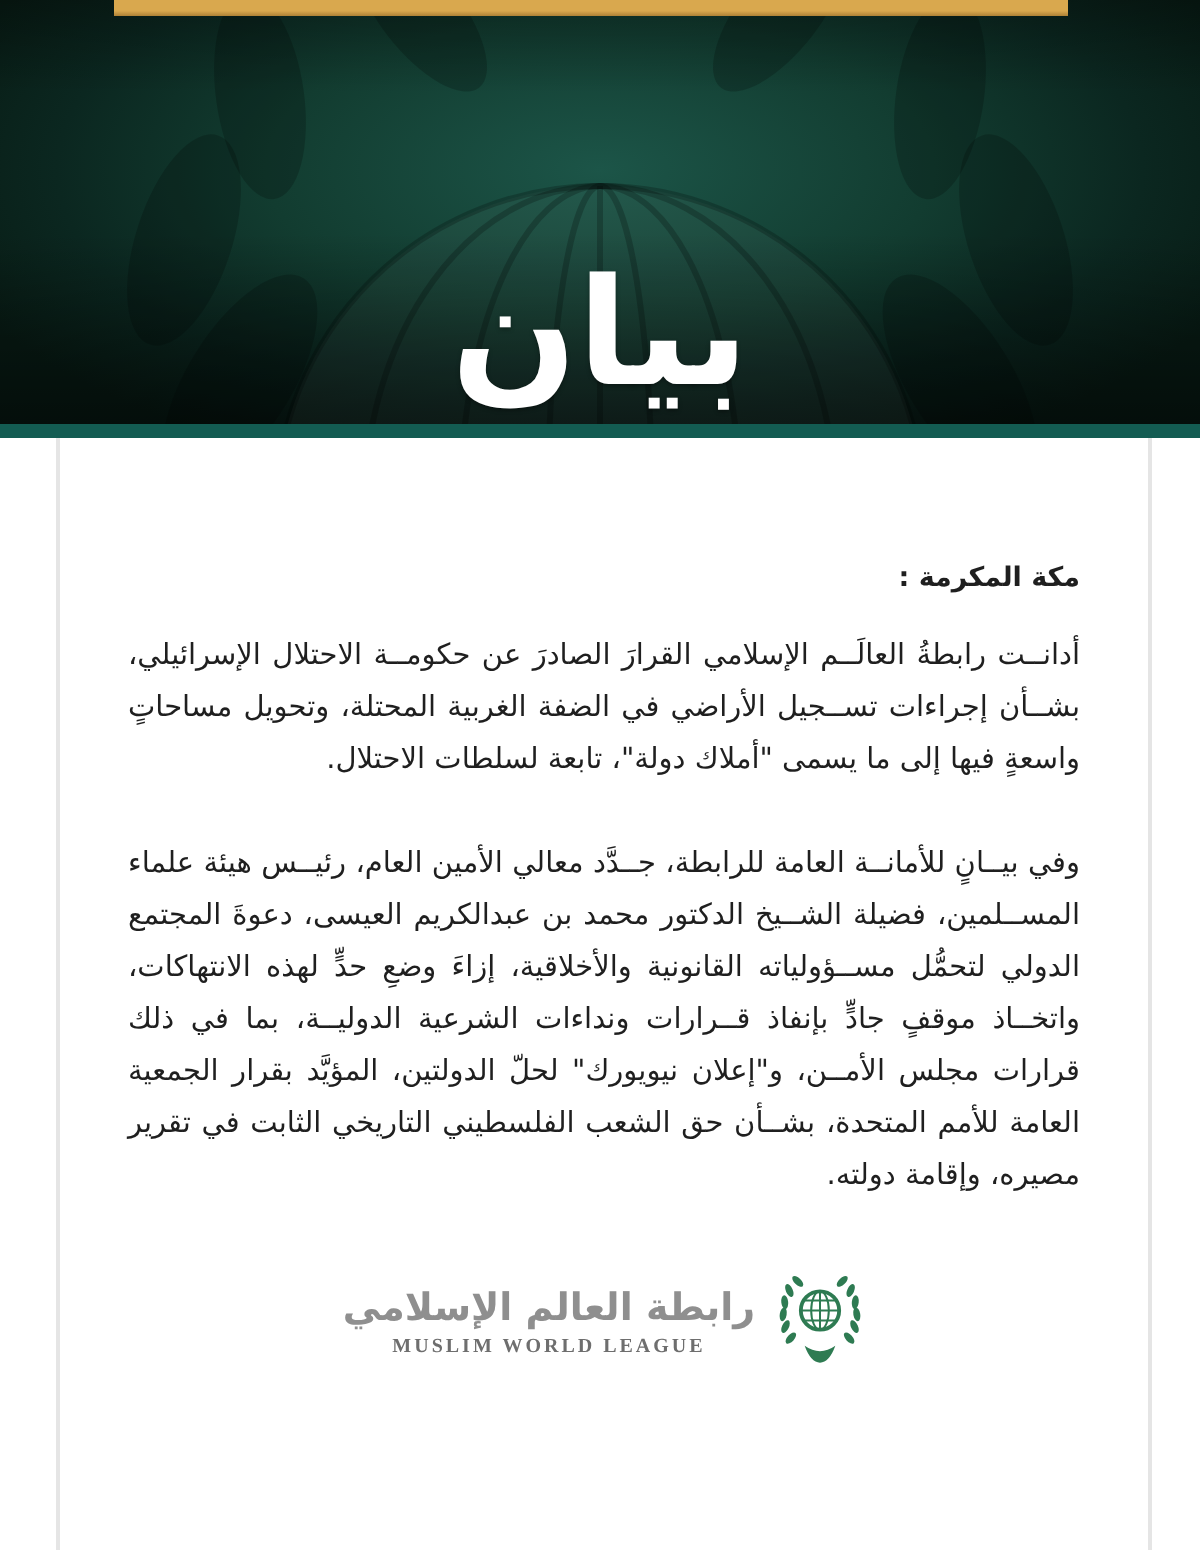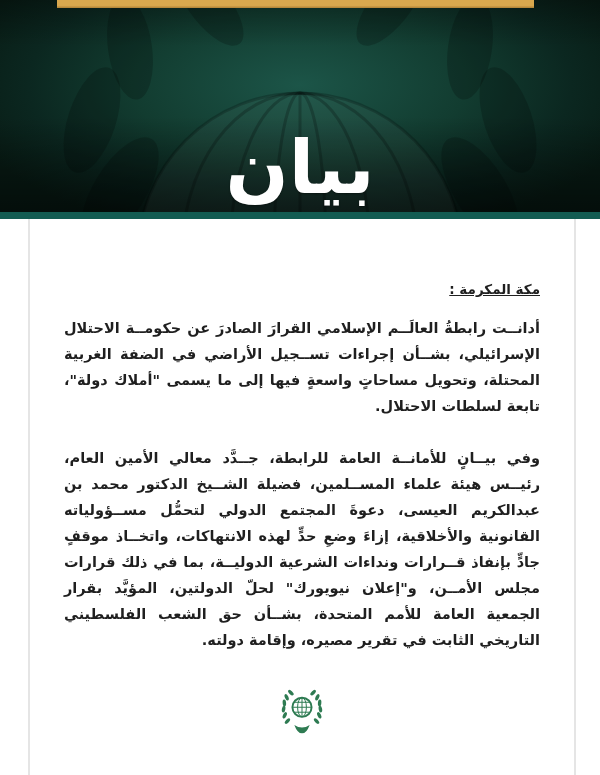--- a/index.html
+++ b/index.html
@@ -42,24 +42,24 @@
   .card{
     position:relative;margin:0 24px 0 28px;height:556px;
     border-left:2px solid var(--card-border);
     border-right:2px solid var(--card-border);
     background:#fff;
     padding:62px 34px 0 34px;
     direction:rtl;
   }
   .dateline{
     color:var(--text);font-weight:700;font-size:13.5px;
-    text-align:right;margin-bottom:18px;letter-spacing:0;text-decoration:underline;
+    text-align:right;margin-bottom:18px;letter-spacing:0;
   }
   .para{
-    color:var(--text);font-weight:700;font-size:14.5px;line-height:26px;
+    color:var(--text);font-weight:400;font-size:14.5px;line-height:26px;
     text-align:justify;text-align-last:right;
     margin-bottom:26px;
   }
 
   
   .logo{
     margin-top:34px;display:flex;flex-direction:row;direction:ltr;
     justify-content:center;align-items:center;gap:9px;
   }
   .logo-text{display:flex;flex-direction:column;align-items:center;}
@@ -117,20 +117,24 @@
   <div class="teal-stripe"></div>
 
   <main class="card">
     <p class="dateline">مكة المكرمة :</p>
 
     <p class="para">أدانــت رابطةُ العالَــم الإسلامي القرارَ الصادرَ عن حكومــة الاحتلال الإسرائيلي، بشــأن إجراءات تســجيل الأراضي في الضفة الغربية المحتلة، وتحويل مساحاتٍ واسعةٍ فيها إلى ما يسمى "أملاك دولة"، تابعة لسلطات الاحتلال.</p>
 
     <p class="para">وفي بيــانٍ للأمانــة العامة للرابطة، جــدَّد معالي الأمين العام، رئيــس هيئة علماء المســلمين، فضيلة الشــيخ الدكتور محمد بن عبدالكريم العيسى، دعوةَ المجتمع الدولي لتحمُّل مســؤولياته القانونية والأخلاقية، إزاءَ وضعِ حدٍّ لهذه الانتهاكات، واتخــاذ موقفٍ جادٍّ بإنفاذ قــرارات ونداءات الشرعية الدوليــة، بما في ذلك قرارات مجلس الأمــن، و"إعلان نيويورك" لحلّ الدولتين، المؤيَّد بقرار الجمعية العامة للأمم المتحدة، بشــأن حق الشعب الفلسطيني التاريخي الثابت في تقرير مصيره، وإقامة دولته.</p>
 
     <div class="logo">
+      <div class="logo-text">
+        <div class="logo-arabic">رابطة العالم الإسلامي</div>
+        <div class="logo-english">MUSLIM WORLD LEAGUE</div>
+      </div>
 
       <svg class="emblem" viewBox="0 0 120 130" aria-hidden="true">
         <g fill="none" stroke="currentColor">
           <circle cx="60" cy="50" r="25" stroke-width="5"></circle>
           <ellipse cx="60" cy="50" rx="11.5" ry="25" stroke-width="2.6"></ellipse>
           <line x1="60" y1="25" x2="60" y2="75" stroke-width="2.6"></line>
           <line x1="35" y1="50" x2="85" y2="50" stroke-width="2.6"></line>
           <line x1="39" y1="37" x2="81" y2="37" stroke-width="2.6"></line>
           <line x1="39" y1="63" x2="81" y2="63" stroke-width="2.6"></line>
         </g>

